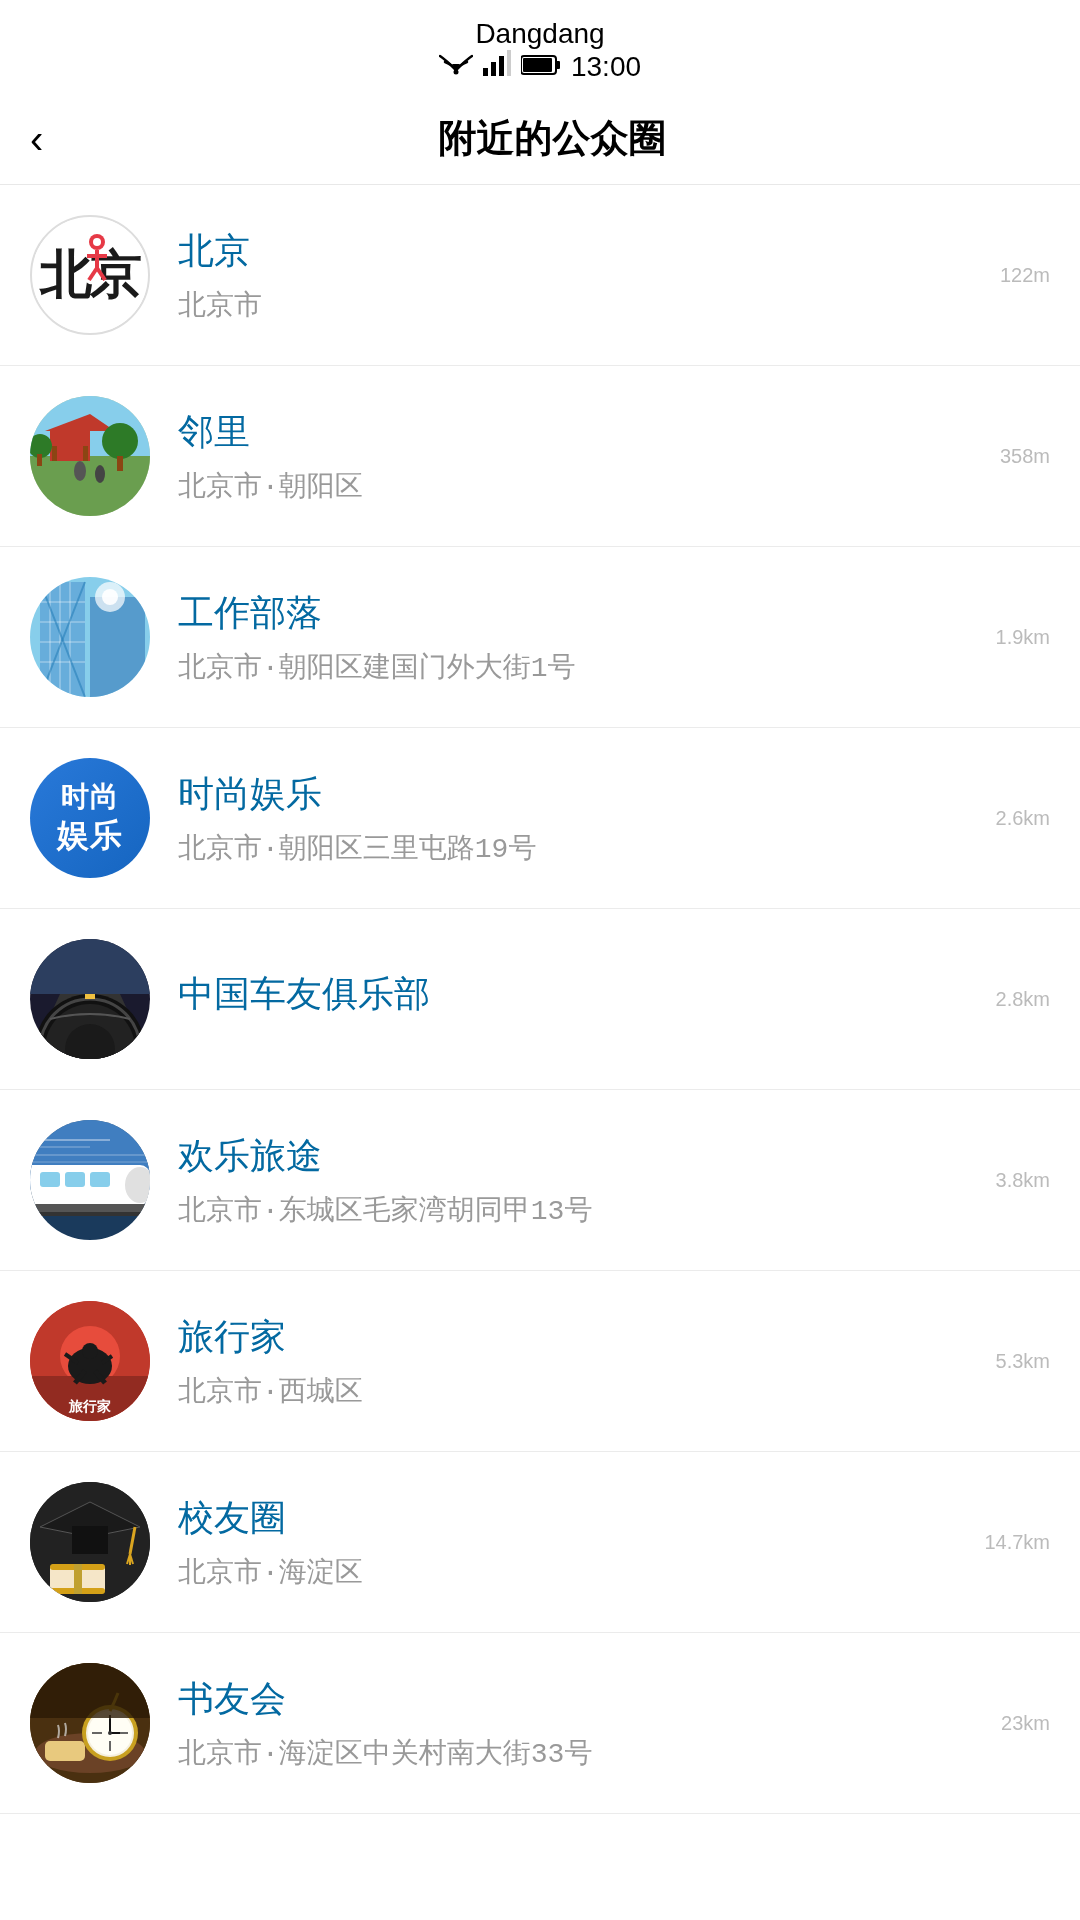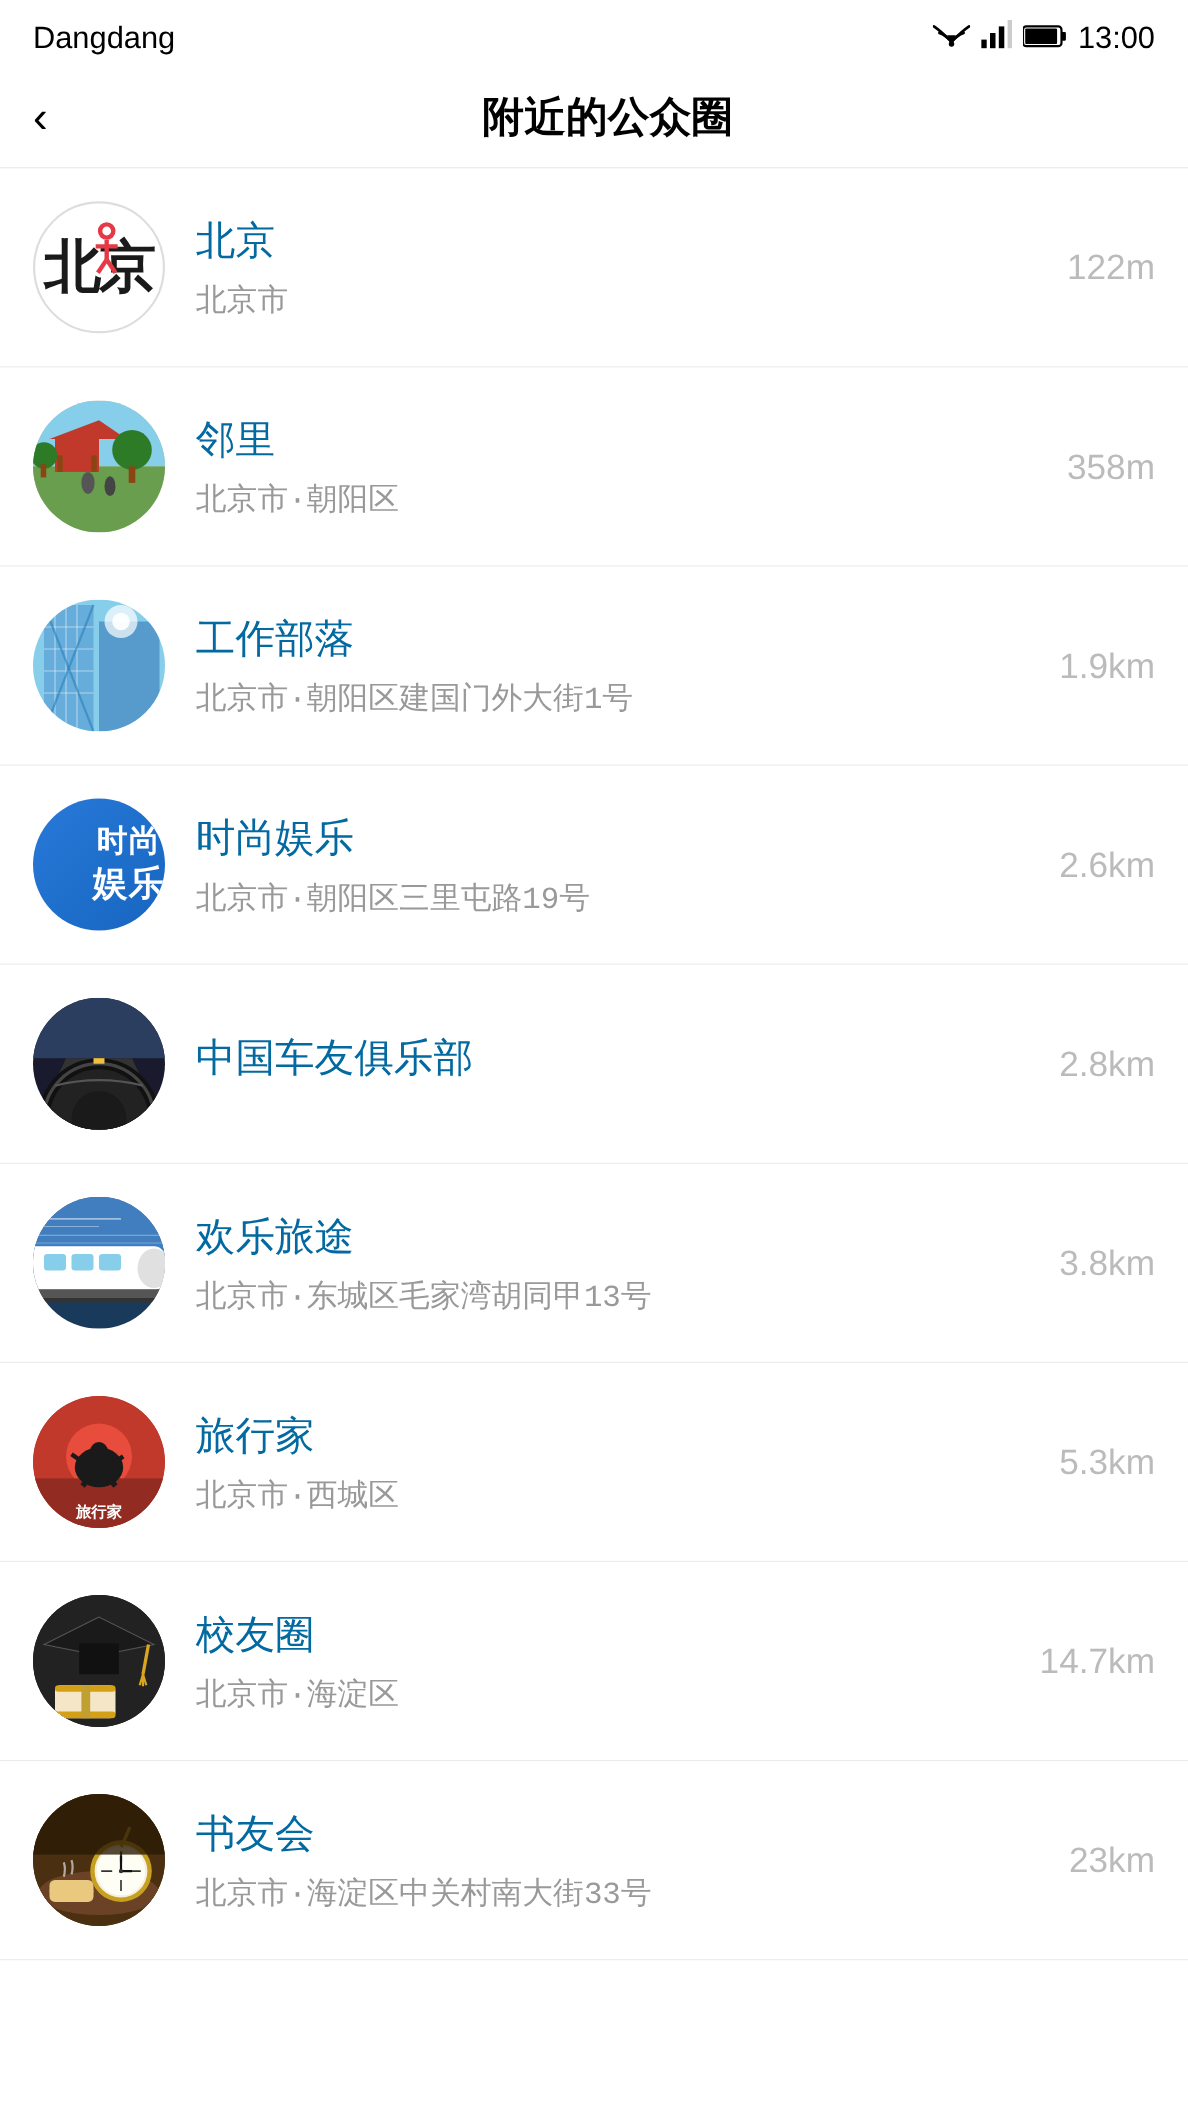--- a/index.html
+++ b/index.html
@@ -13,20 +13,21 @@
     }
 
     
     .status-bar {
       display: flex;
       justify-content: space-between;
       align-items: center;
       padding: 18px 30px 10px 30px;
       font-size: 28px;
       font-weight: 500;
+      flex-direction: column;
     }
     .status-bar .carrier { font-size: 28px; color: #000; }
     .status-bar .right-icons {
       display: flex;
       align-items: center;
       gap: 10px;
     }
     .status-bar .time { font-size: 28px; color: #000; font-weight: 500; }
 
     
@@ -87,21 +88,21 @@
       font-weight: 500;
       color: #0369a1;
       margin-bottom: 10px;
     }
     .item-address {
       font-size: 28px;
       color: #999;
       font-family: Liberation Mono, monospace;
     }
     .item-distance {
-      font-size: 32px;
+      font-size: 20px;
       color: #bbb;
       flex-shrink: 0;
       margin-left: 20px;
       text-align: center;
     }
 
     
     .avatar-beijing {
       background: #fff;
       border: 2px solid #ddd;
@@ -247,21 +248,21 @@
       </svg>
     </div>
     <div class="item-info">
       <div class="item-name">工作部落</div>
       <div class="item-address">北京市·朝阳区建国门外大街1号</div>
     </div>
     <div class="item-distance">1.9km</div>
   </div>
 
   <div class="list-item">
-    <div class="avatar fashion-avatar" style="background: linear-gradient(135deg, #2979d9 0%, #1565c0 100%); border-radius: 50%; width:120px; height:120px; display:flex; align-items:center; justify-content:flex-end; color:#fff; font-size:30px; font-weight:700; text-align:center; line-height:1.3;">
+    <div class="avatar fashion-avatar" style="background: linear-gradient(135deg, #2979d9 0%, #1565c0 100%); border-radius: 50%; width:120px; height:120px; display:flex; align-items:center; justify-content:center; color:#fff; font-size:30px; font-weight:700; text-align:center; line-height:1.3;">
       <div style="display:flex; flex-direction:column; align-items:center;">
         <span style="font-size:28px; letter-spacing:1px;">时尚</span>
         <span style="font-size:32px; letter-spacing:1px;">娱乐</span>
       </div>
     </div>
     <div class="item-info">
       <div class="item-name">时尚娱乐</div>
       <div class="item-address">北京市·朝阳区三里屯路19号</div>
     </div>
     <div class="item-distance">2.6km</div>

